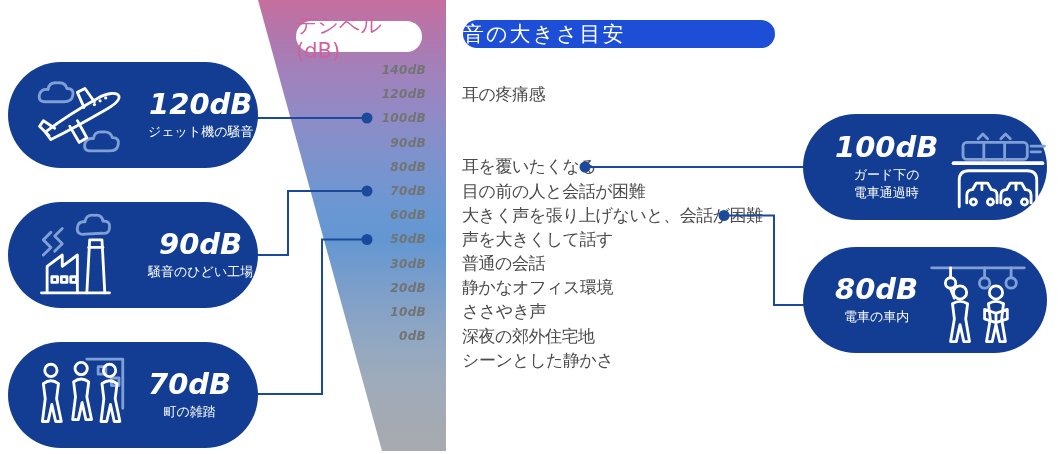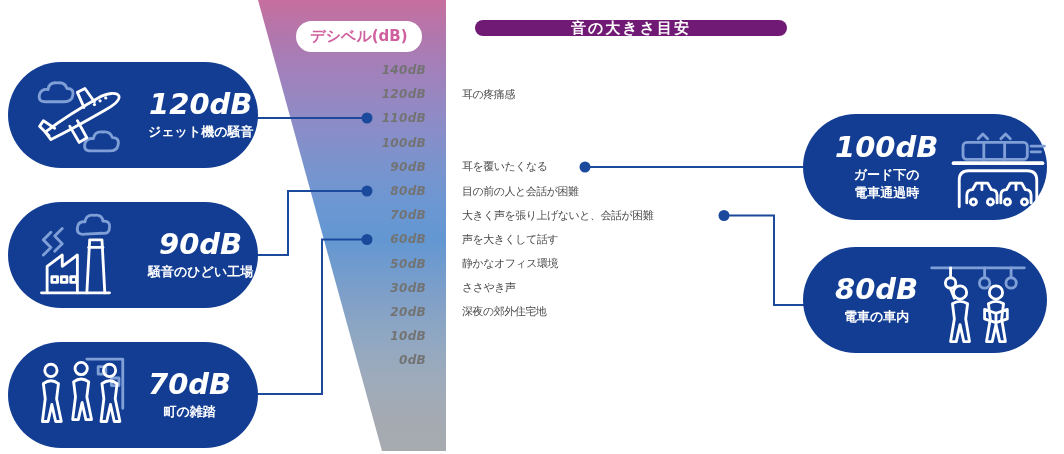--- a/index.html
+++ b/index.html
@@ -19,51 +19,51 @@
     background:linear-gradient(180deg,
       #c66f9e 0%,#b177ad 8%,#a181bb 16%,#8f8bc6 26%,#7b93cd 36%,
       #6b97d2 46%,#6397d2 53%,#7e9fc9 65%,#90a7c2 75%,#9fabba 85%,
       #a5aab2 94%,#a7abb0 100%);
     clip-path:polygon(258px 0,446px 0,446px 451px,382px 451px);
   }
 
   
   .header-pill{
     position:absolute;border-radius:17px;display:flex;align-items:center;
-    justify-content:center;font-weight:bold;font-size:15px;
+    justify-content:flex-start;font-weight:normal;font-size:21px;
   }
   .header-pill.pink{left:296px;top:21px;width:126px;height:31px;background:#ffffff;color:#d05f9e;}
-  .header-pill.gray{left:475px;top:20px;width:312px;height:16px;background:#701a75;color:#ffffff;letter-spacing:2px;}
+  .header-pill.gray{left:463px;top:20px;width:312px;height:28px;background:#1d4ed8;color:#ffffff;letter-spacing:2px;}
 
   
   .scale-col{position:absolute;left:280px;top:58px;width:156px;box-sizing:border-box;padding-right:10px;}
   .scale-row{
     height:24.2px;display:flex;align-items:center;justify-content:flex-end;
     color:#737373;font-size:12px;font-weight:bold;font-style:italic;letter-spacing:0.3px;
   }
   .desc-col{position:absolute;left:462px;top:58px;width:320px;}
   .desc-row{
     height:24.2px;display:flex;align-items:center;color:#4a4a4a;
-    font-size:11px;letter-spacing:-0.5px;white-space:nowrap;
+    font-size:17px;letter-spacing:-0.5px;white-space:nowrap;
   }
 
   .connectors{position:absolute;left:0;top:0;}
 
   
   .callout{
     position:absolute;background:#123d93;border-radius:56px;display:flex;
     align-items:center;color:#ffffff;box-sizing:border-box;
   }
   .callout.cleft{left:8px;width:250px;height:106px;padding-left:24px;gap:12px;}
   .callout.cright{left:803px;width:244px;height:106px;padding-left:32px;gap:8px;}
   #c120{top:62px}#c90{top:202px}#c70{top:342px}
   #c100{top:114px}#c80{top:247px}
   .co-text{display:flex;flex-direction:column;align-items:center;}
   .co-value{font-size:29px;font-weight:bold;font-style:italic;line-height:1.05;}
-  .co-label{font-size:13px;font-weight:bold;margin-top:3px;white-space:pre-line;text-align:center;line-height:1.4;}
+  .co-label{font-size:13px;font-weight:normal;margin-top:3px;white-space:pre-line;text-align:left;line-height:1.4;}
   .co-icon{flex:0 0 auto;width:104px;height:92px;}
   .co-icon svg{display:block;width:104px;height:92px;}
 </style>
 </head>
 <body>
 
 <div class="canvas">
 
   <div class="funnel-white"></div>
   <div class="funnel-band"></div>
@@ -71,21 +71,20 @@
   <div class="header-pill pink">
     <span>デシベル(dB)</span>
   </div>
   <div class="header-pill gray">
     <span>音の大きさ目安</span>
   </div>
 
   <div class="scale-col">
     <div class="scale-row">140dB</div>
     <div class="scale-row">120dB</div>
-    <div class="scale-row">110dB</div>
     <div class="scale-row">100dB</div>
     <div class="scale-row">90dB</div>
     <div class="scale-row">80dB</div>
     <div class="scale-row">70dB</div>
     <div class="scale-row">60dB</div>
     <div class="scale-row">50dB</div>
     <div class="scale-row">30dB</div>
     <div class="scale-row">20dB</div>
     <div class="scale-row">10dB</div>
     <div class="scale-row">0dB</div>
@@ -93,23 +92,25 @@
 
   <div class="desc-col">
     <div class="desc-row"></div>
     <div class="desc-row">耳の疼痛感</div>
     <div class="desc-row"></div>
     <div class="desc-row"></div>
     <div class="desc-row">耳を覆いたくなる</div>
     <div class="desc-row">目の前の人と会話が困難</div>
     <div class="desc-row">大きく声を張り上げないと、会話が困難</div>
     <div class="desc-row">声を大きくして話す</div>
+    <div class="desc-row">普通の会話</div>
     <div class="desc-row">静かなオフィス環境</div>
     <div class="desc-row">ささやき声</div>
     <div class="desc-row">深夜の郊外住宅地</div>
+    <div class="desc-row">シーンとした静かさ</div>
     <div class="desc-row"></div>
     <div class="desc-row"></div>
   </div>
 
   <svg class="connectors" width="1064" height="454" viewBox="0 0 1064 454" fill="none" xmlns="http://www.w3.org/2000/svg">
     <g stroke="#1b4a9c" stroke-width="2" fill="none">
       <path d="M250 118 H362"></path>
       <path d="M250 255 H288 V191 H362"></path>
       <path d="M250 394 H322 V239.5 H362"></path>
       <path d="M589 167 H808"></path>

